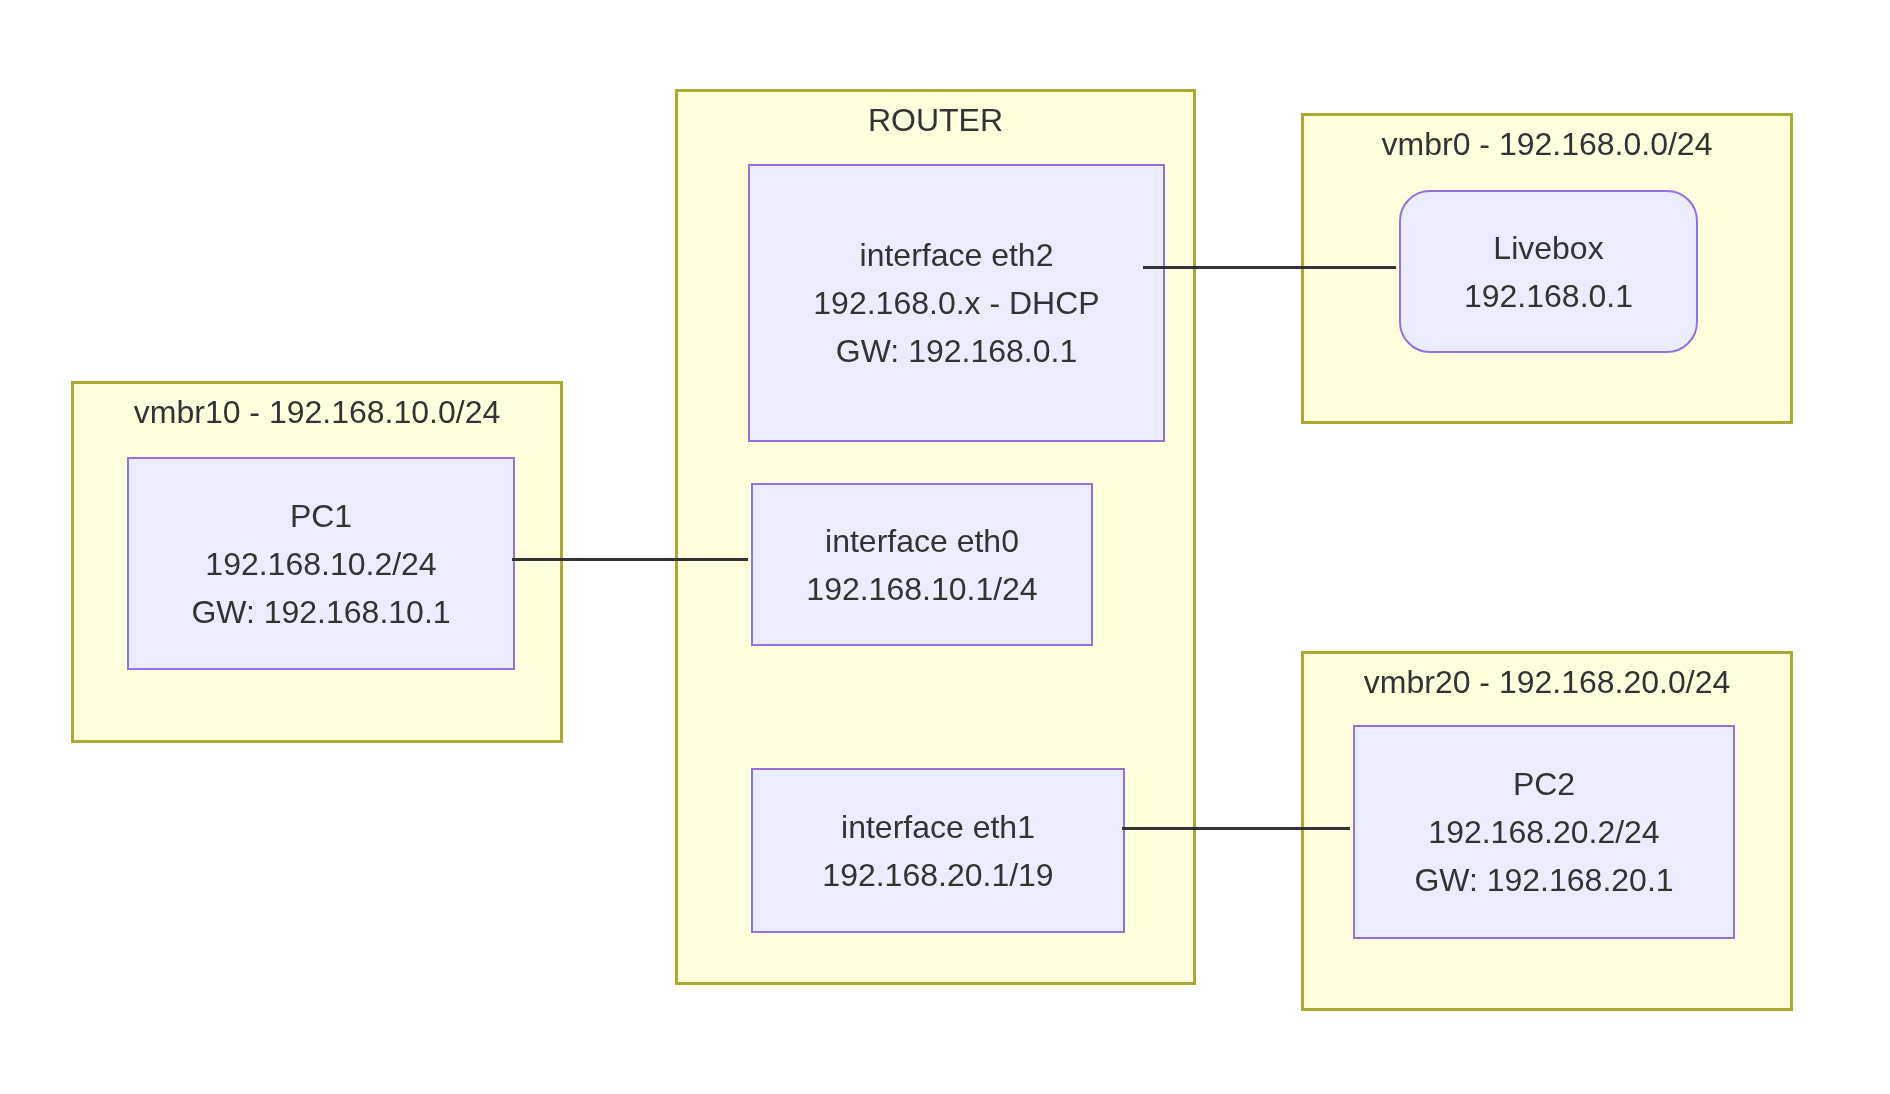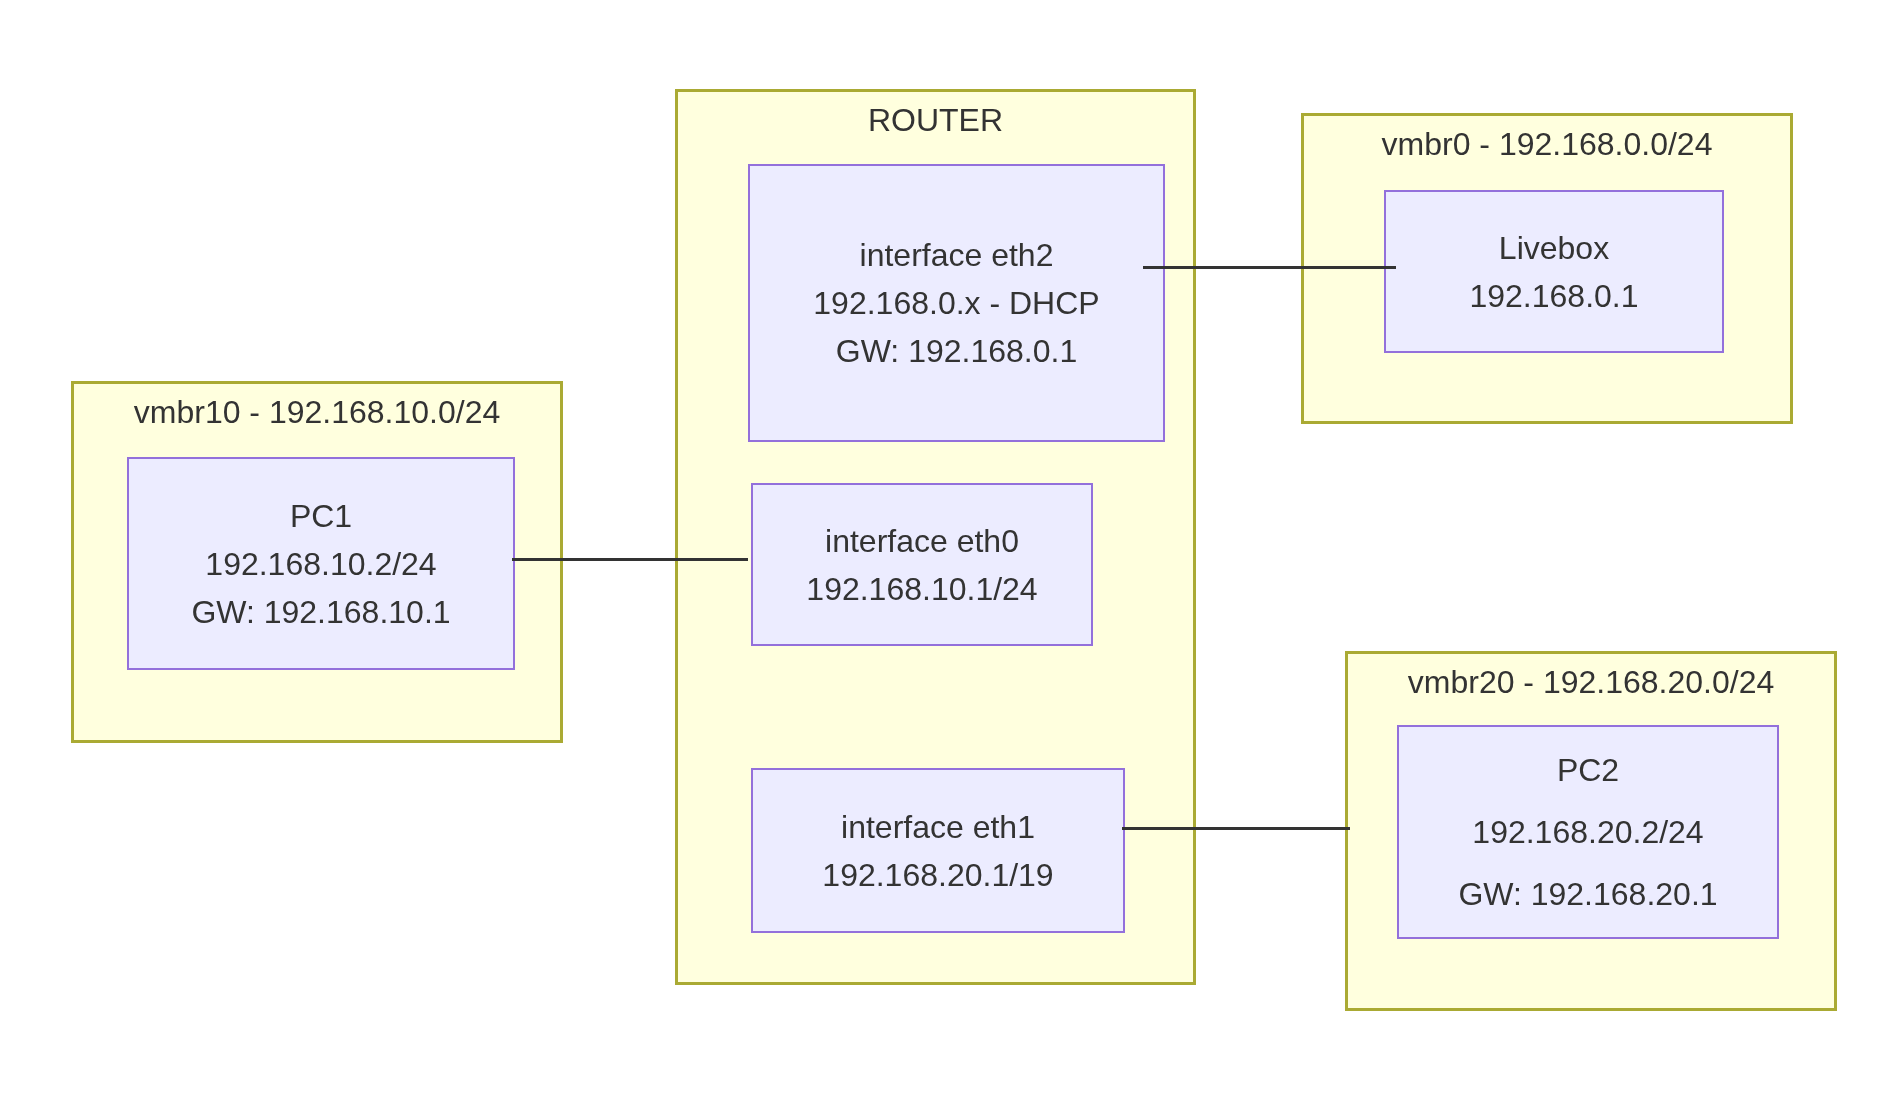--- a/index.html
+++ b/index.html
@@ -83,29 +83,29 @@
     </div>
 
     <div class="node" style="left:73px; top:658px; width:374px; height:165px;margin-top:18px;">
       <span class="node-line">interface eth1</span>
       <span class="node-line">192.168.20.1/19</span>
     </div>
   </div>
 
   <div class="cluster" style="left:1301px; top:113px; width:492px; height:311px;">
     <div class="cluster-label">vmbr0 - 192.168.0.0/24</div>
-    <div class="node" style="left:80px; top:74px; width:340px; height:163px;">
+    <div class="node" style="left:95px; top:74px; width:299px; height:163px;border-radius:31px;">
       <span class="node-line">Livebox</span>
       <span class="node-line">192.168.0.1</span>
     </div>
   </div>
 
-  <div class="cluster" style="left:1301px; top:651px; width:492px; height:360px;margin-left:44px;">
+  <div class="cluster" style="left:1301px; top:651px; width:492px; height:360px;">
     <div class="cluster-label">vmbr20 - 192.168.20.0/24</div>
-    <div class="node" style="left:49px; top:71px; width:382px; height:214px;gap:14px;">
+    <div class="node" style="left:49px; top:71px; width:382px; height:214px;">
       <span class="node-line">PC2</span>
       <span class="node-line">192.168.20.2/24</span>
       <span class="node-line">GW: 192.168.20.1</span>
     </div>
   </div>
 
   <div class="edge" style="left:512px; top:558px; width:236px;"></div>
   <div class="edge" style="left:1143px; top:266px; width:253px;"></div>
   <div class="edge" style="left:1122px; top:827px; width:228px;"></div>
 

